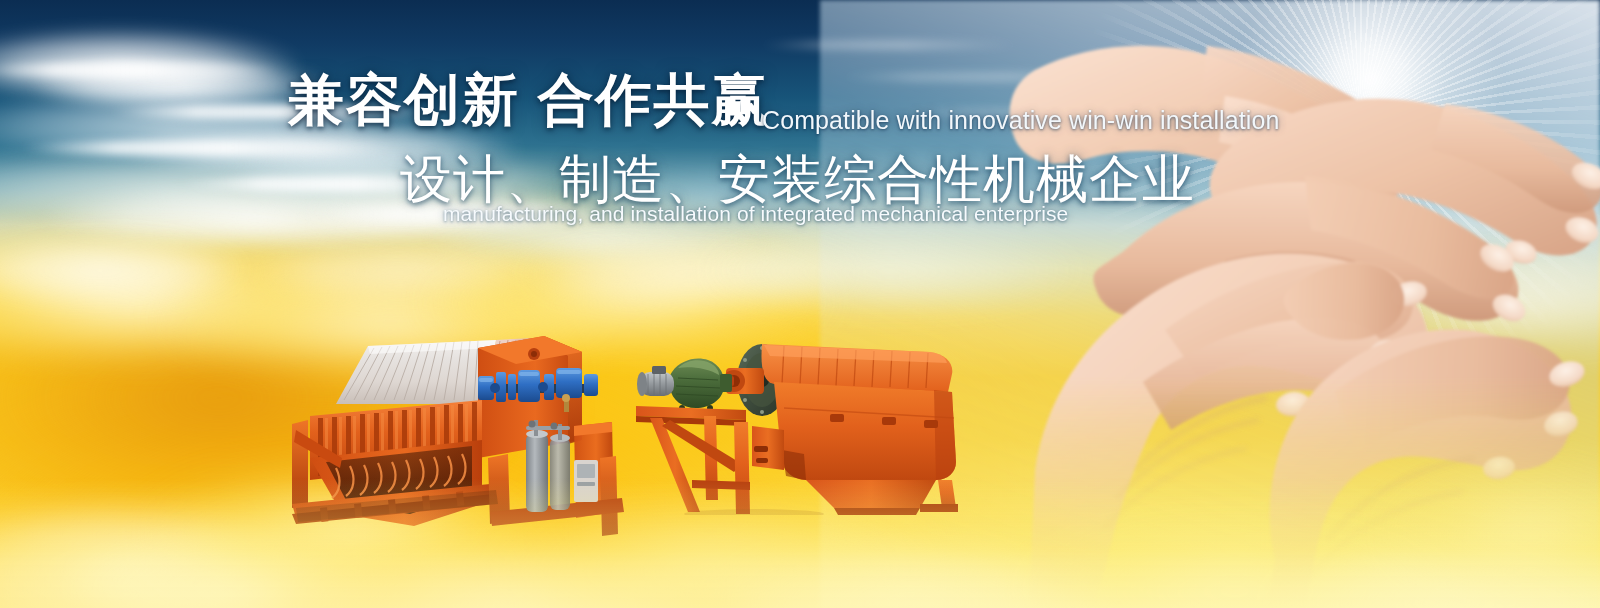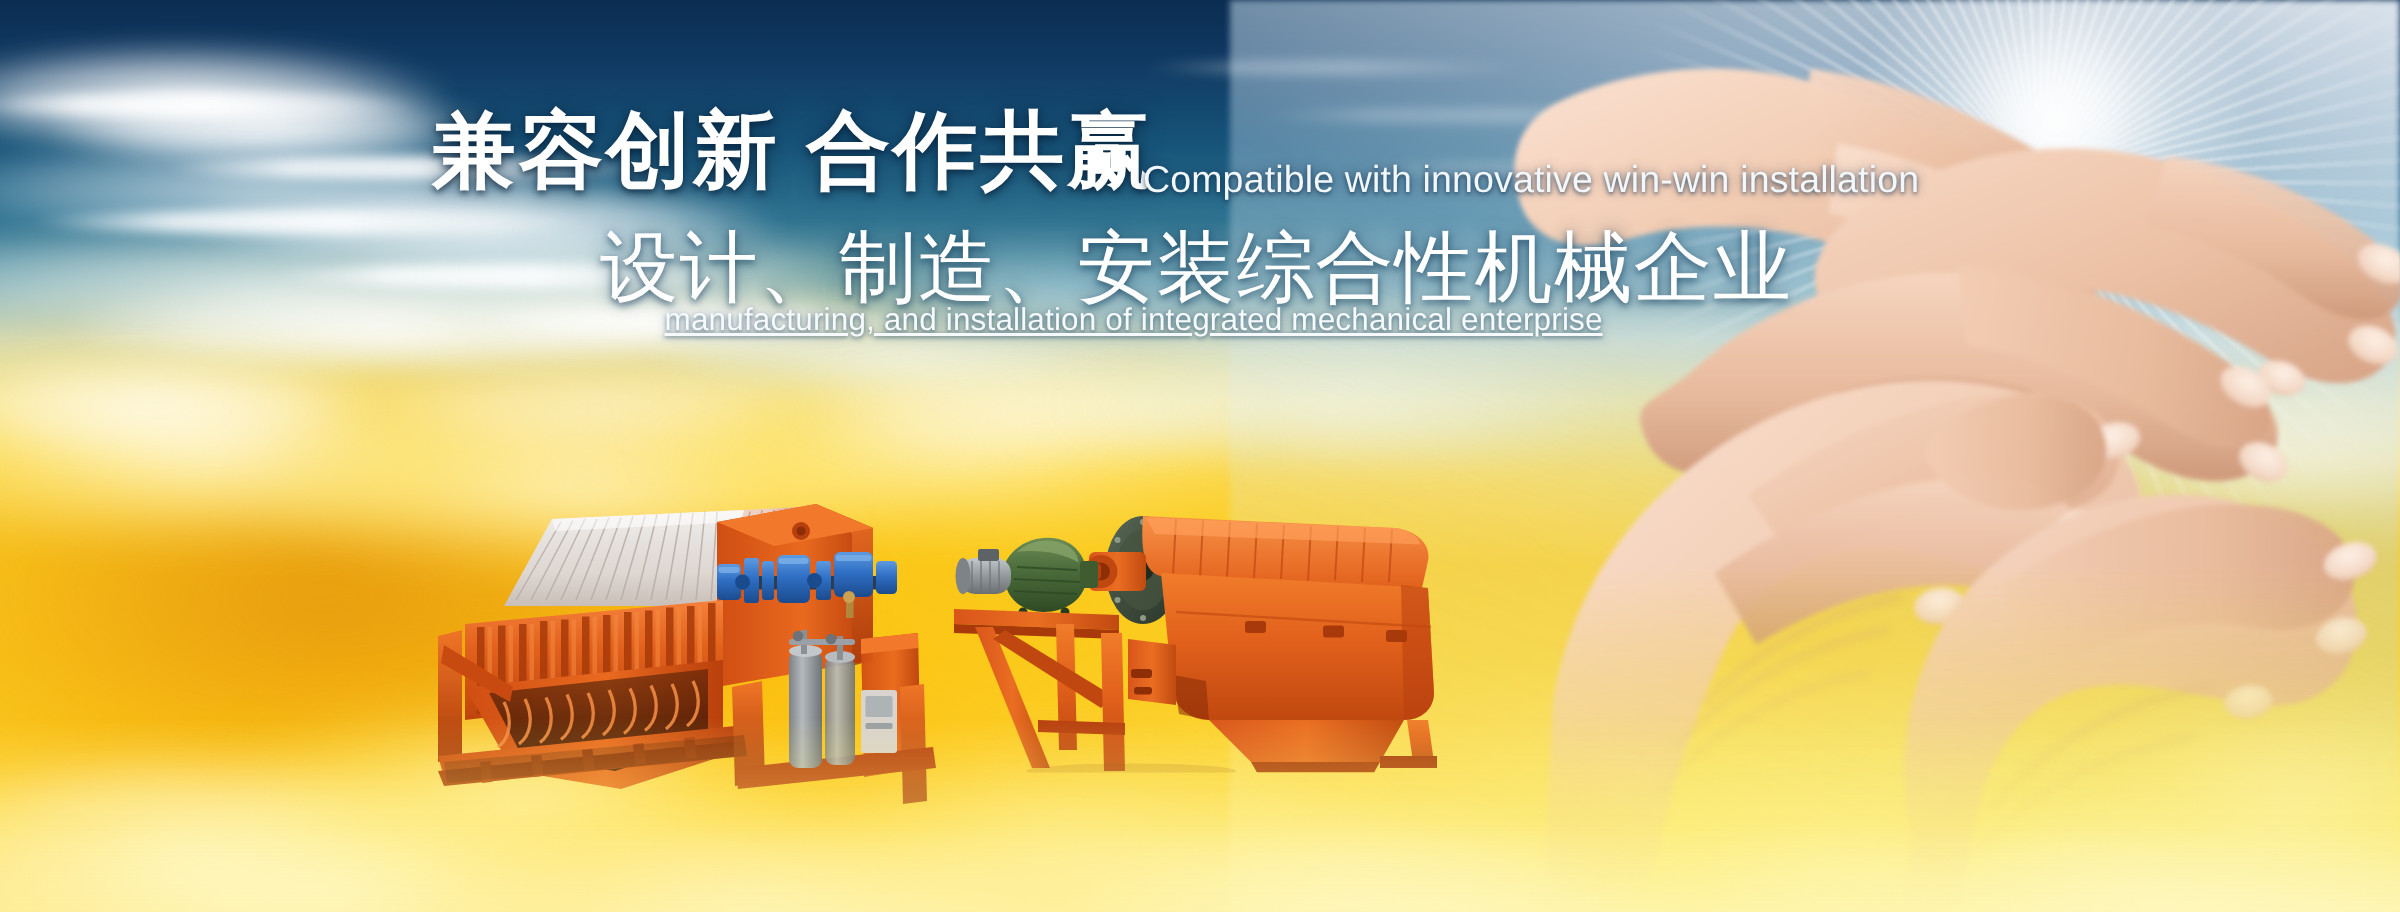--- a/index.html
+++ b/index.html
@@ -138,21 +138,20 @@
     text-shadow:0 2px 5px rgba(20,60,90,.70), 0 0 12px rgba(20,60,90,.45);
   }
   .subline-en {
     position:absolute;
     left:443px; top:202px;
     font-size:21px;
     color:#f6fafd;
     white-space:nowrap;
     letter-spacing:.1px;
     text-shadow:0 1px 3px rgba(20,60,90,.60), 0 0 8px rgba(20,60,90,.40);
-    text-decoration:underline;
   }
 
   
   .machine { position:absolute; }
 
   #machine-filter { left:282px; top:308px; width:350px; height:235px; }
   #machine-separator { left:634px; top:330px; width:340px; height:185px; }
 
   
   #hands { position:absolute; left:975px; top:0; width:625px; height:608px; }

